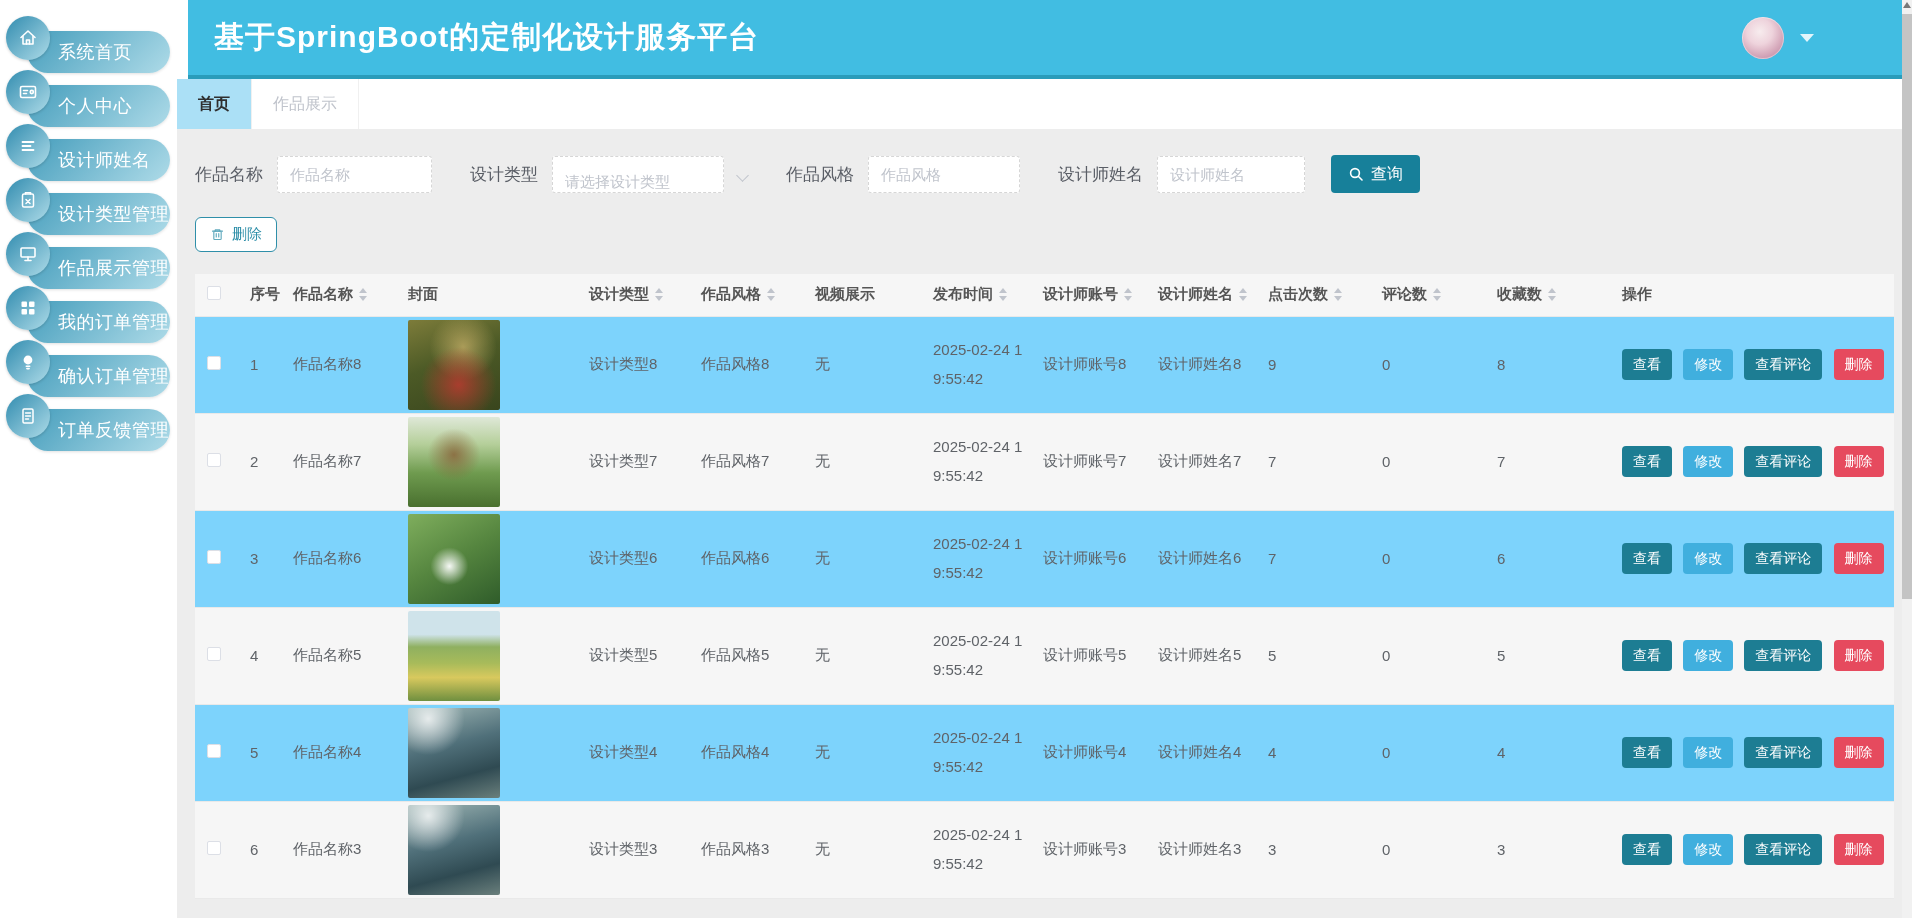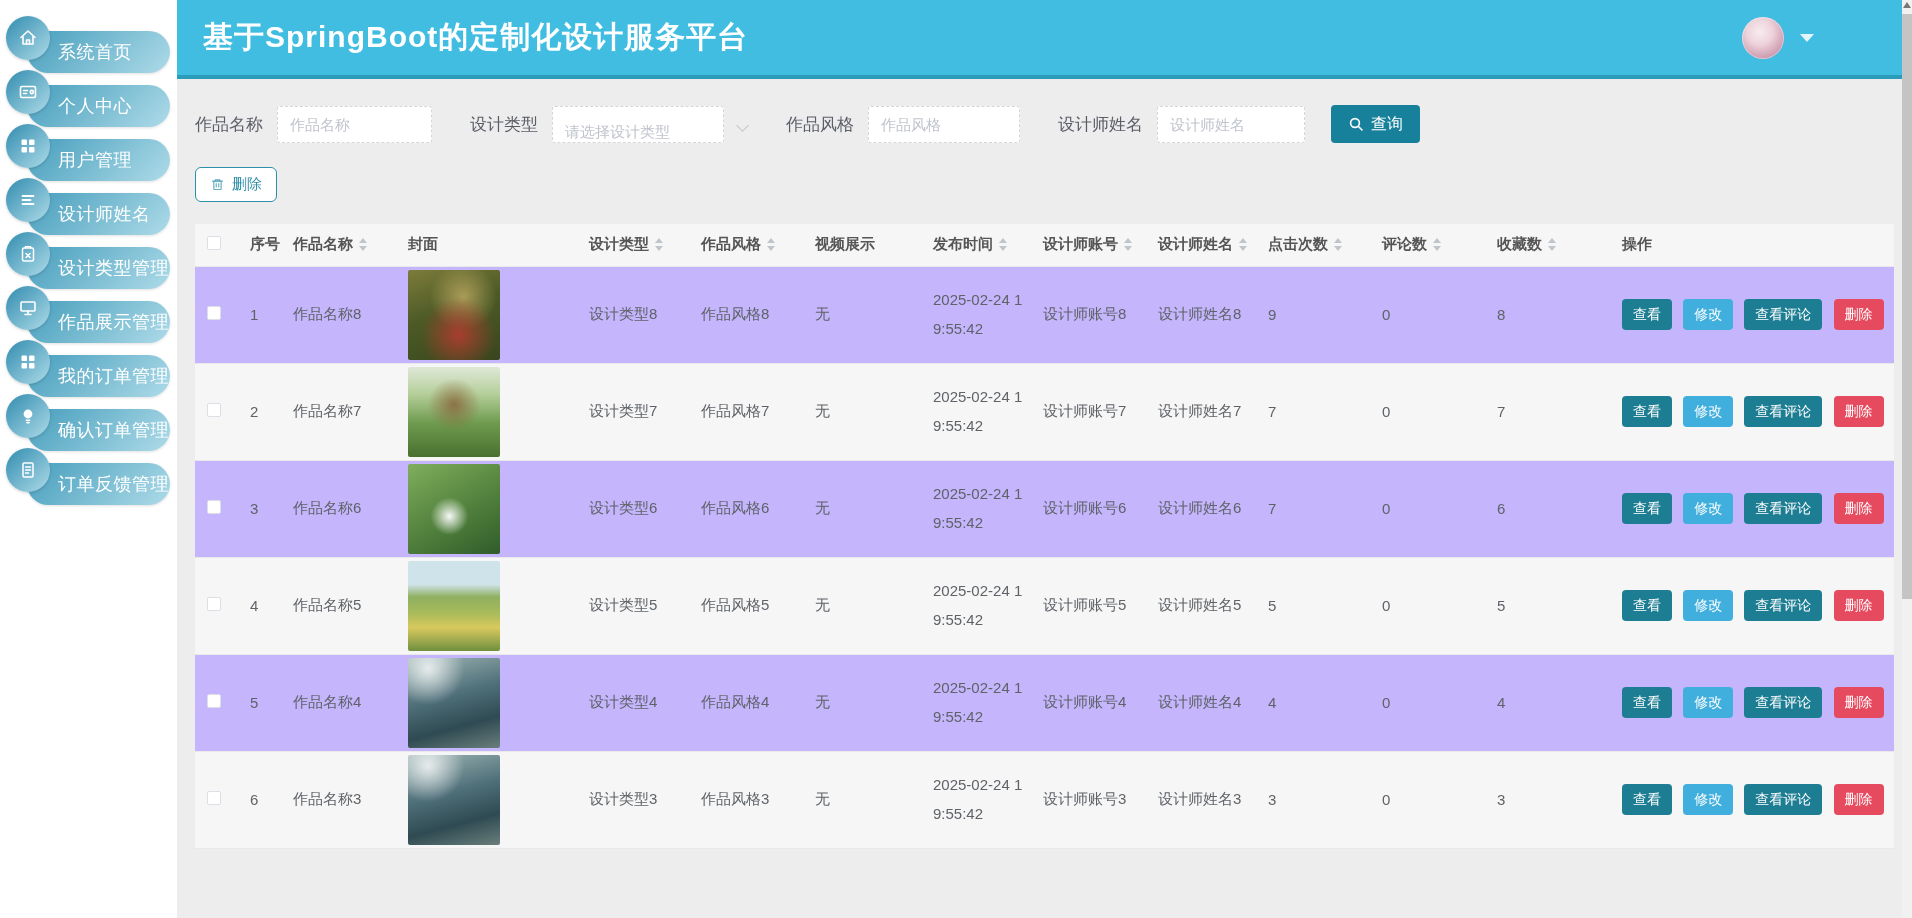--- a/index.html
+++ b/index.html
@@ -16,21 +16,21 @@
   .menu-pill { position:absolute; left:27px; right:7px; top:15px; height:42px; border-radius:21px;
     background:linear-gradient(135deg,#4AA0BE 5%,#A9D8E6 95%); color:#fff; display:flex; align-items:center;
     padding-left:31px; font-size:18px; letter-spacing:.5px; cursor:pointer; box-shadow:0 1px 3px rgba(0,0,0,.12); }
   .submenu-active { position:relative; width:170px; height:48px; margin:16px 0 22px 0; border-radius:0 14px 14px 0;
     background:linear-gradient(135deg,#0E6A8E 0%,#8AC6DB 100%); color:#fff; display:flex; align-items:center;
     justify-content:center; font-size:18px; letter-spacing:.5px; cursor:pointer; box-shadow:0 2px 4px rgba(0,0,0,.2); }
   .hand-cursor { position:absolute; left:62px; bottom:-18px; width:26px; height:30px; z-index:6; }
 
   
   .main { flex:1; display:flex; flex-direction:column; min-width:0; }
-  .header { height:79px; background:#41BDE2; border-bottom:4px solid #2A9CBA; display:flex; align-items:center; padding:0 26px; }
+  .header { height:79px; background:#41BDE2; border-bottom:4px solid #2A9CBA; display:flex; align-items:center; padding:0 26px;margin-left:11px; }
   .page-title { color:#fff; font-size:30px; font-weight:bold; letter-spacing:1px; }
   .header-right { margin-left:auto; margin-right:72px; display:flex; align-items:center; gap:16px; }
   .avatar { width:42px; height:42px; border-radius:50%; cursor:pointer;
     background:radial-gradient(circle at 42% 35%, #f7ecee 0%, #eed3dc 35%, #d9aebf 60%, #c793ab 80%, #b382a0 100%);
     box-shadow:inset 0 0 0 1px rgba(255,255,255,.4); }
   .caret-down { width:0; height:0; border-left:7px solid transparent; border-right:7px solid transparent;
     border-top:8px solid #ffffff; opacity:.85; cursor:pointer; }
 
   .tabbar { height:50px; background:#fff; display:flex; align-items:stretch; }
   .tab { display:flex; align-items:center; justify-content:center; padding:0 21px; font-size:16px;
@@ -52,21 +52,21 @@
   .chevron { position:absolute; right:-24px; top:14px; width:9px; height:9px; border-right:1.6px solid #C0C4CC;
     border-bottom:1.6px solid #C0C4CC; transform:rotate(45deg); }
   .btn-search { margin-left:26px; display:flex; align-items:center; gap:7px; height:38px; padding:0 17px;
     background:#17809A; border:none; border-radius:4px; color:#fff; font-size:16px; cursor:pointer; }
 
   .btn-bulk-delete { margin-top:24px; display:inline-flex; align-items:center; gap:7px; height:35px; padding:0 14px;
     background:#fff; border:1px solid #2F8FA9; border-radius:6px; color:#2F8FA9; font-size:15px; cursor:pointer; }
   .btn-bulk-delete svg { opacity:.75; }
 
   
-  .table-panel { margin-top:22px; background:#c4b5fd; }
+  .table-panel { margin-top:22px; background:#7dd3fc; }
   table { width:100%; border-collapse:collapse; table-layout:fixed; font-size:15px; color:#5f6368; }
   thead th { height:42px; background:#F6F6F6; text-align:left; font-weight:bold; color:#555; border-bottom:1px solid #E9E9E9; }
   th .th-inner { display:inline-flex; align-items:center; }
   .sorts { display:inline-flex; flex-direction:column; margin-left:6px; gap:3px; }
   .sorts i { width:0; height:0; border-left:4.5px solid transparent; border-right:4.5px solid transparent; display:block; cursor:pointer; }
   .sorts .up { border-bottom:5.5px solid #C0C4CC; }
   .sorts .dn { border-top:5.5px solid #C0C4CC; }
   tbody td { height:97px; border-bottom:1px solid #E9E9E9; vertical-align:middle; }
   tbody tr.stripe td { background:#F6F6F6; }
   .cb-cell { padding-left:12px; }
@@ -123,33 +123,20 @@
             <rect x="2.5" y="4.5" width="15" height="11" rx="1.5"></rect>
             <path d="M5.5 8.5h4M5.5 11.5h3"></path>
             <circle cx="13.8" cy="10" r="1.6"></circle>
           </svg>
       </span>
       <div class="menu-pill">
           <span>个人中心</span>
         </div>
     </div>
 
-    <div class="menu-row">
-      <span class="menu-icon">
-        <svg width="18" height="18" viewBox="0 0 18 18" fill="#fff">
-            <rect x="2.5" y="2.5" width="5.5" height="5.5" rx="1"></rect>
-            <rect x="10" y="2.5" width="5.5" height="5.5" rx="1"></rect>
-            <rect x="2.5" y="10" width="5.5" height="5.5" rx="1"></rect>
-            <rect x="10" y="10" width="5.5" height="5.5" rx="1"></rect>
-          </svg>
-      </span>
-      <div class="menu-pill">
-          <span>用户管理</span>
-        </div>
-    </div>
 
     <div class="menu-row">
       <span class="menu-icon">
         <svg width="20" height="20" viewBox="0 0 20 20" fill="none" stroke="#fff" stroke-width="1.8" stroke-linecap="round">
             <path d="M4.5 6h11M4.5 10h8M4.5 14h11"></path>
           </svg>
       </span>
       <div class="menu-pill">
           <span>设计师姓名</span>
         </div>
@@ -226,20 +213,28 @@
   <div class="main">
 
     <header class="header">
       <div class="page-title">基于SpringBoot的定制化设计服务平台</div>
       <div class="header-right">
         <div class="avatar"></div>
         <span class="caret-down"></span>
       </div>
     </header>
 
+    <div class="tabbar">
+      <div class="tab active">
+          <span>首页</span>
+        </div>
+      <div class="tab">
+          <span>作品展示</span>
+        </div>
+    </div>
 
     <div class="content">
 
       
       <div class="filter-row">
         <div class="f-group">
           <span class="f-label">作品名称</span>
           <input class="f-input" type="text" placeholder="作品名称" style="">
         </div>
         <div class="f-group" style="margin-right:62px;">

